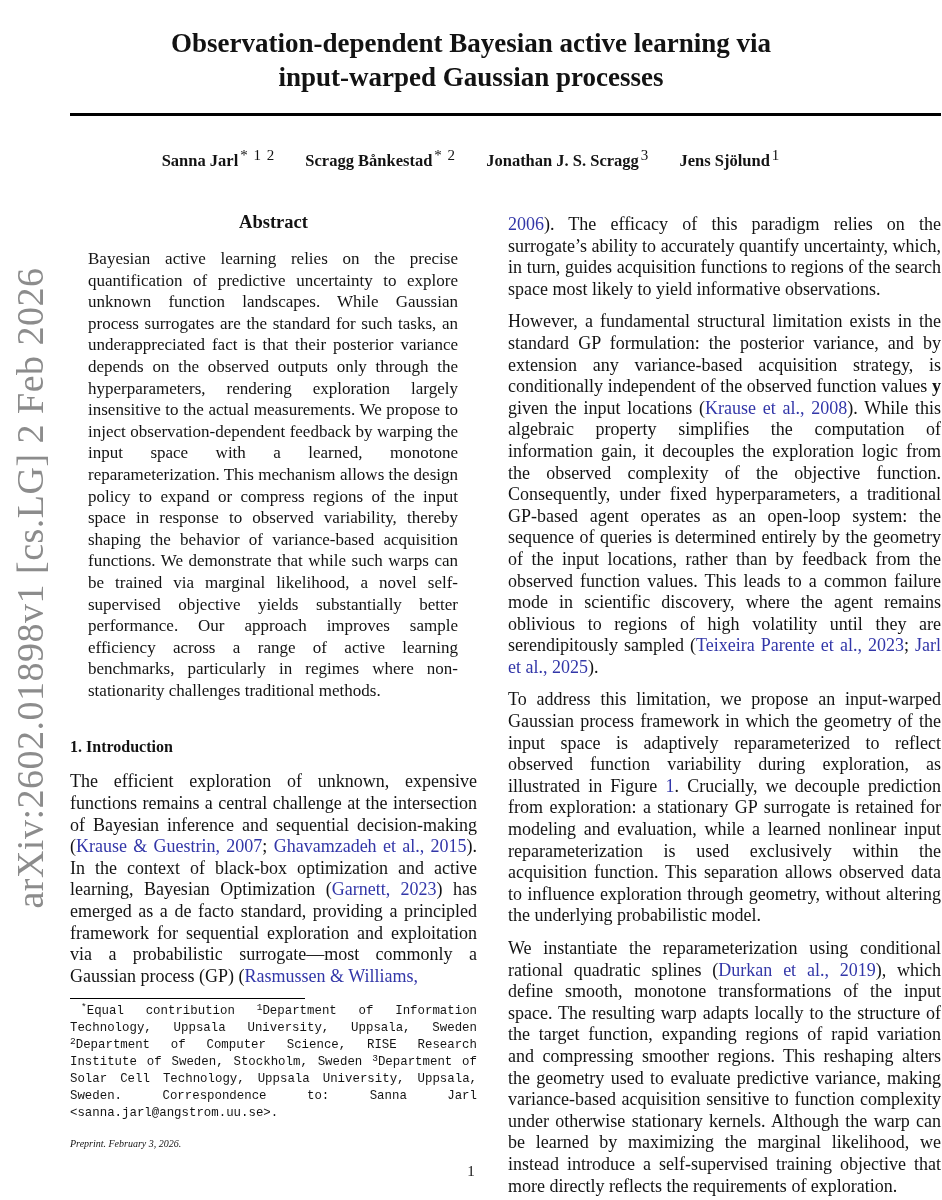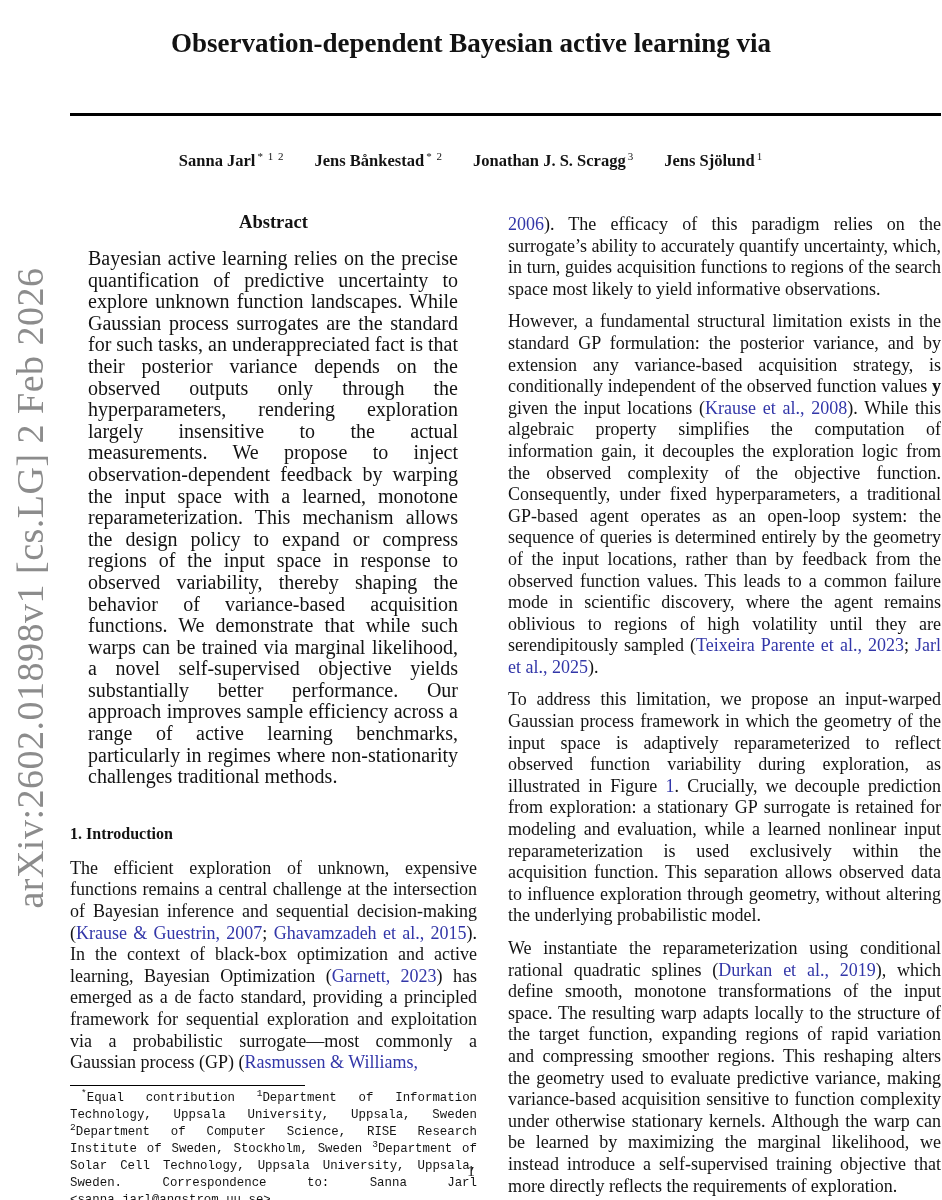--- a/index.html
+++ b/index.html
@@ -33,40 +33,40 @@
     height: 3px; background: #000;
   }
   .authors {
     position: absolute;
     top: 151px; left: 0; width: 942px;
     text-align: center;
     font-size: 16.5px; font-weight: bold;
   }
   .author { margin: 0 13px; white-space: nowrap; }
   .author .asup {
-    font-weight: normal; font-size: 11px;
+    font-weight: normal; font-size: 15px;
     position: relative; top: -6px; margin-left: 2px;
     letter-spacing: 1px;
   }
   .col-left {
     position: absolute;
     left: 70px; top: 212px; width: 407px;
   }
   .col-right {
     position: absolute;
     left: 508px; top: 214px; width: 433px;
   }
   .abstract-heading {
     text-align: center; font-weight: bold;
     font-size: 18.5px; margin: 0 0 15px 0;
   }
   .abstract-text {
     margin: 0 19px 0 18px;
     text-align: justify;
-    font-size: 20px; line-height: 21.6px;
+    font-size: 17px; line-height: 21.6px;
     hyphens: auto;
   }
   .intro-heading {
     font-weight: bold; font-size: 16px;
     margin: 37px 0 15px 0;
   }
   .para {
     text-align: justify;
     font-size: 18px; line-height: 21.6px;
     margin: 0 0 11px 0;
@@ -100,27 +100,28 @@
     font-size: 15px;
   }
 </style>
 </head>
 <body>
 
 <div class="watermark">arXiv:2602.01898v1  [cs.LG]  2 Feb 2026</div>
 
 <div class="title">
   <div>Observation-dependent Bayesian active learning via</div>
+  <div>input-warped Gaussian processes</div>
 </div>
 
 <div class="title-rule"></div>
 
 <div class="authors">
   <span class="author"><span>Sanna Jarl</span><span class="asup">* 1 2</span></span>
-  <span class="author"><span>Jens Bånkestad</span><span class="asup">* 2</span></span>
+  <span class="author"><span>Scragg Bånkestad</span><span class="asup">* 2</span></span>
   <span class="author"><span>Jonathan J. S. Scragg</span><span class="asup">3</span></span>
   <span class="author"><span>Jens Sjölund</span><span class="asup">1</span></span>
 </div>
 
 <div class="col-left">
   <div class="abstract-heading">Abstract</div>
   <div class="abstract-text">Bayesian active learning relies on the precise quantification of predictive uncertainty to explore unknown function landscapes. While Gaussian process surrogates are the standard for such tasks, an underappreciated fact is that their posterior variance depends on the observed outputs only through the hyperparameters, rendering exploration largely insensitive to the actual measurements. We propose to inject observation-dependent feedback by warping the input space with a learned, monotone reparameterization. This mechanism allows the design policy to expand or compress regions of the input space in response to observed variability, thereby shaping the behavior of variance-based acquisition functions. We demonstrate that while such warps can be trained via marginal likelihood, a novel self-supervised objective yields substantially better performance. Our approach improves sample efficiency across a range of active learning benchmarks, particularly in regimes where non-stationarity challenges traditional methods.</div>
   <div class="intro-heading">1. Introduction</div>
   <div class="para"><span>The efficient exploration of unknown, expensive functions remains a central challenge at the intersection of Bayesian inference and sequential decision-making (</span><span class="cite">Krause &amp; Guestrin, 2007</span><span>; </span><span class="cite">Ghavamzadeh et al., 2015</span><span>). In the context of black-box optimization and active learning, Bayesian Optimization (</span><span class="cite">Garnett, 2023</span><span>) has emerged as a de facto standard, providing a principled framework for sequential exploration and exploitation via a probabilistic surrogate—most commonly a Gaussian process (GP) (</span><span class="cite">Rasmussen &amp; Williams,</span></div>
   <div class="footnote-rule"></div>

